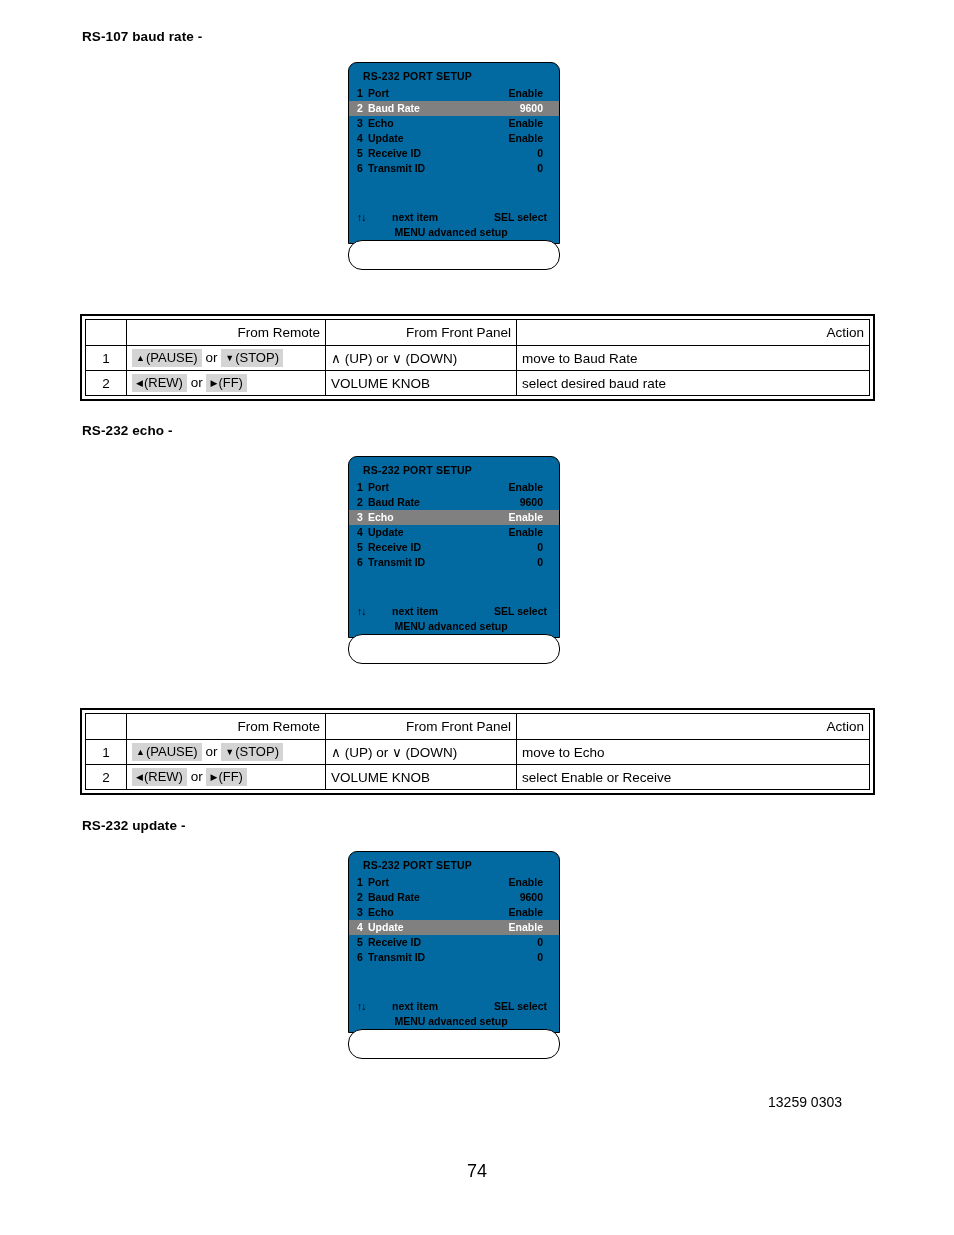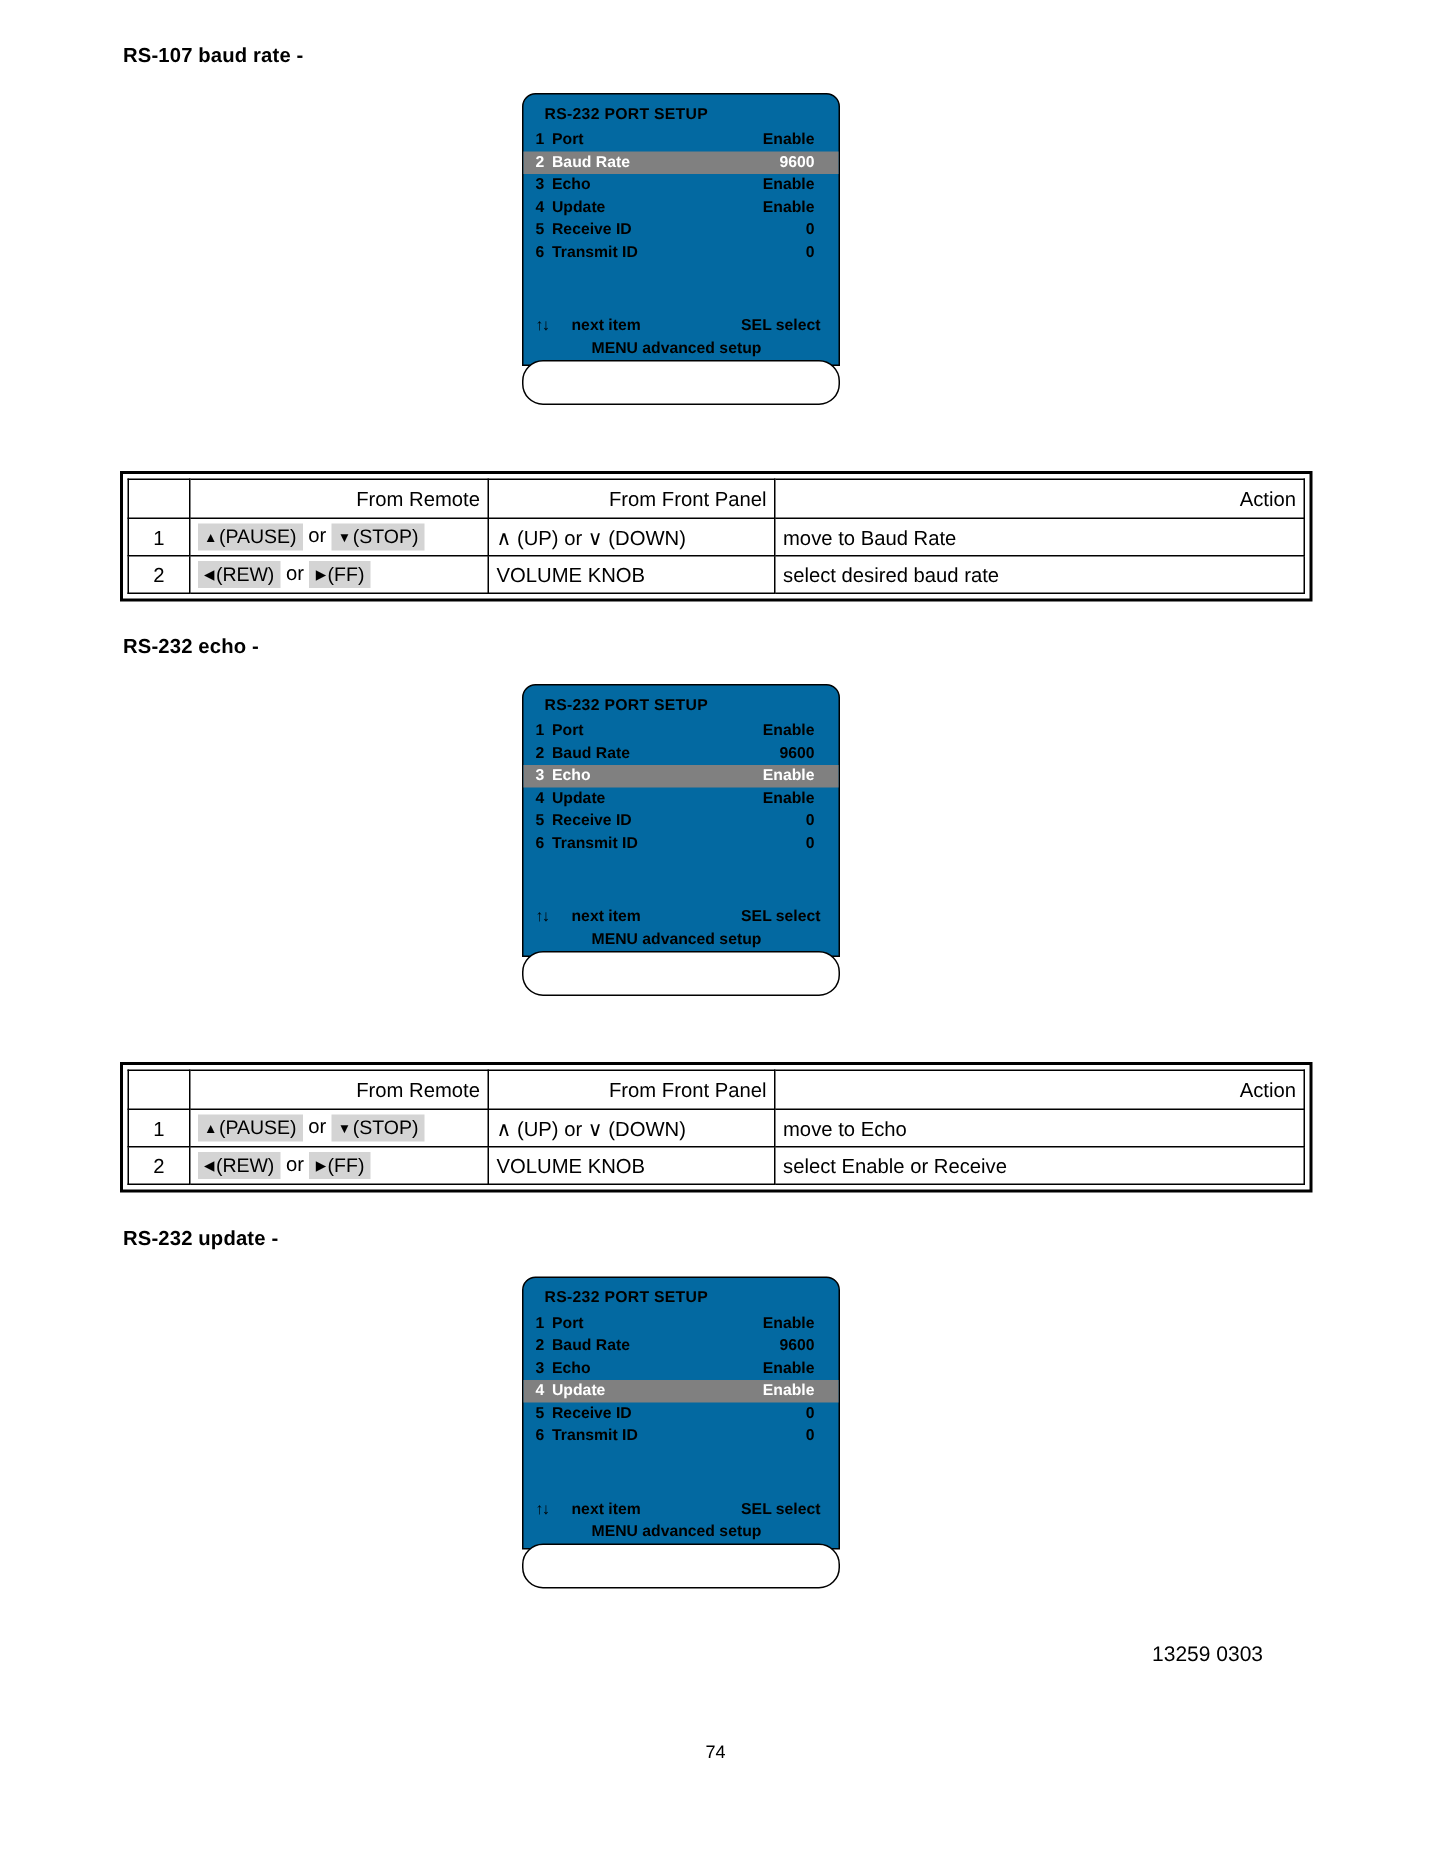--- a/index.html
+++ b/index.html
@@ -82,20 +82,21 @@
   }
   .lcd-foot .l1 {
     display: flex;
   }
   .lcd-foot .arrows {
     flex: 0 0 24px;
     letter-spacing: -1px;
   }
   .lcd-foot .t1 {
     flex: 0 0 90px;
+    margin-left: 11px;
   }
   .lcd-foot .t2 {
     flex: 1 1 auto;
     text-align: right;
     padding-right: 4px;
   }
   .lcd-foot .l2 {
     text-align: center;
     padding-right: 6px;
     padding-bottom: 3px;
@@ -153,21 +154,21 @@
   .tri-down::before { content: "\25BC"; font-size: 9px; vertical-align: 1px; margin-right: 1px; }
   .tri-left::before { content: "\25C0"; font-size: 9px; vertical-align: 1px; margin-right: 1px; }
   .tri-right::before{ content: "\25B6"; font-size: 9px; vertical-align: 1px; margin-right: 1px; }
 
   
   .page-num {
     position: absolute;
     left: 0;
     width: 954px;
     text-align: center;
-    font-size: 12px;
+    font-size: 18px;
     top: 1161px;
   }
   .doc-code {
     position: absolute;
     right: 112px;
     top: 1094px;
     font-size: 14px;
   }
 </style>
 </head>

